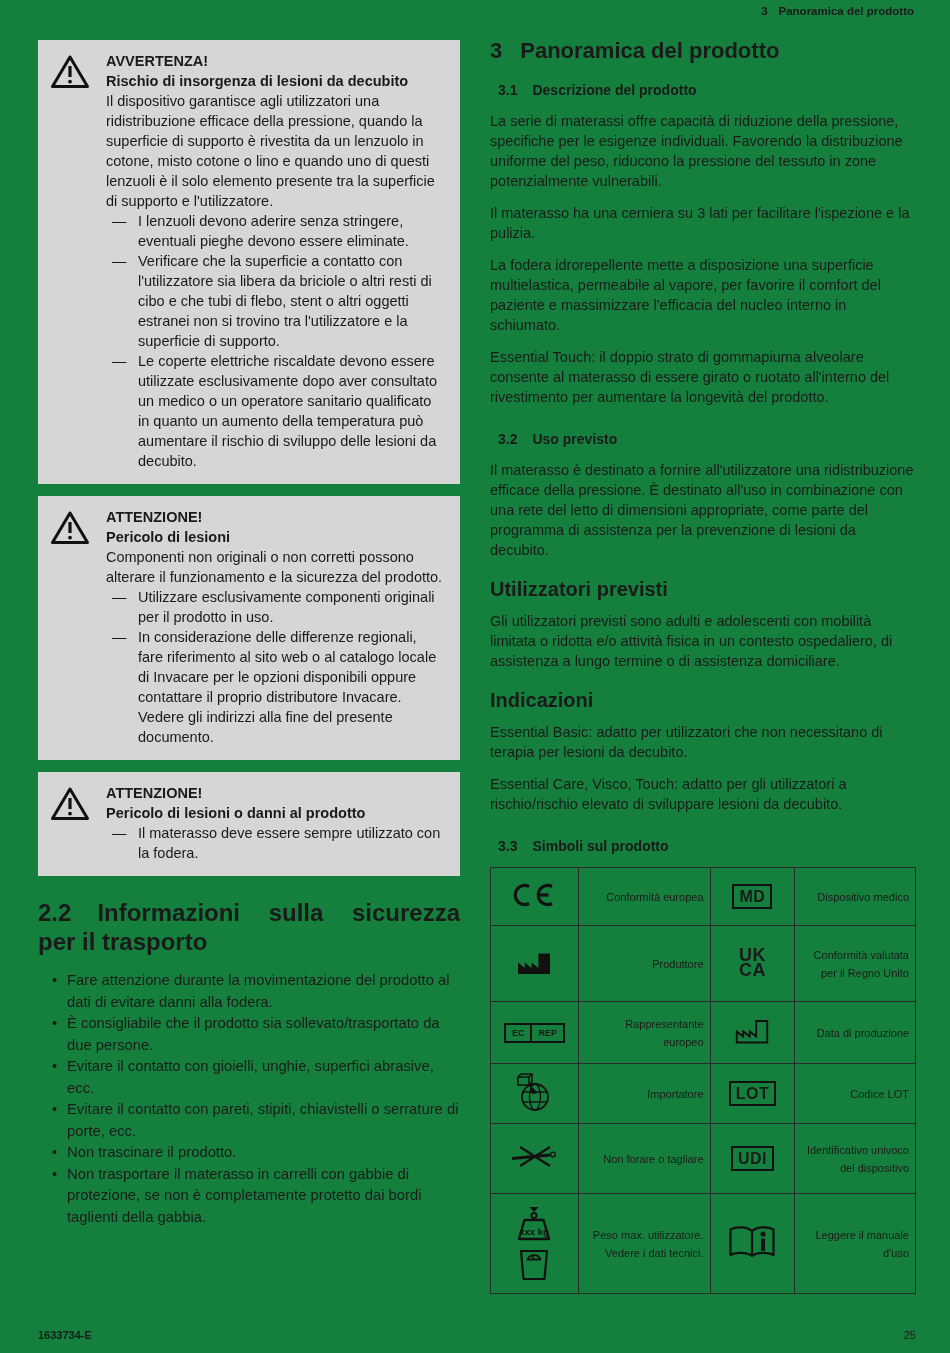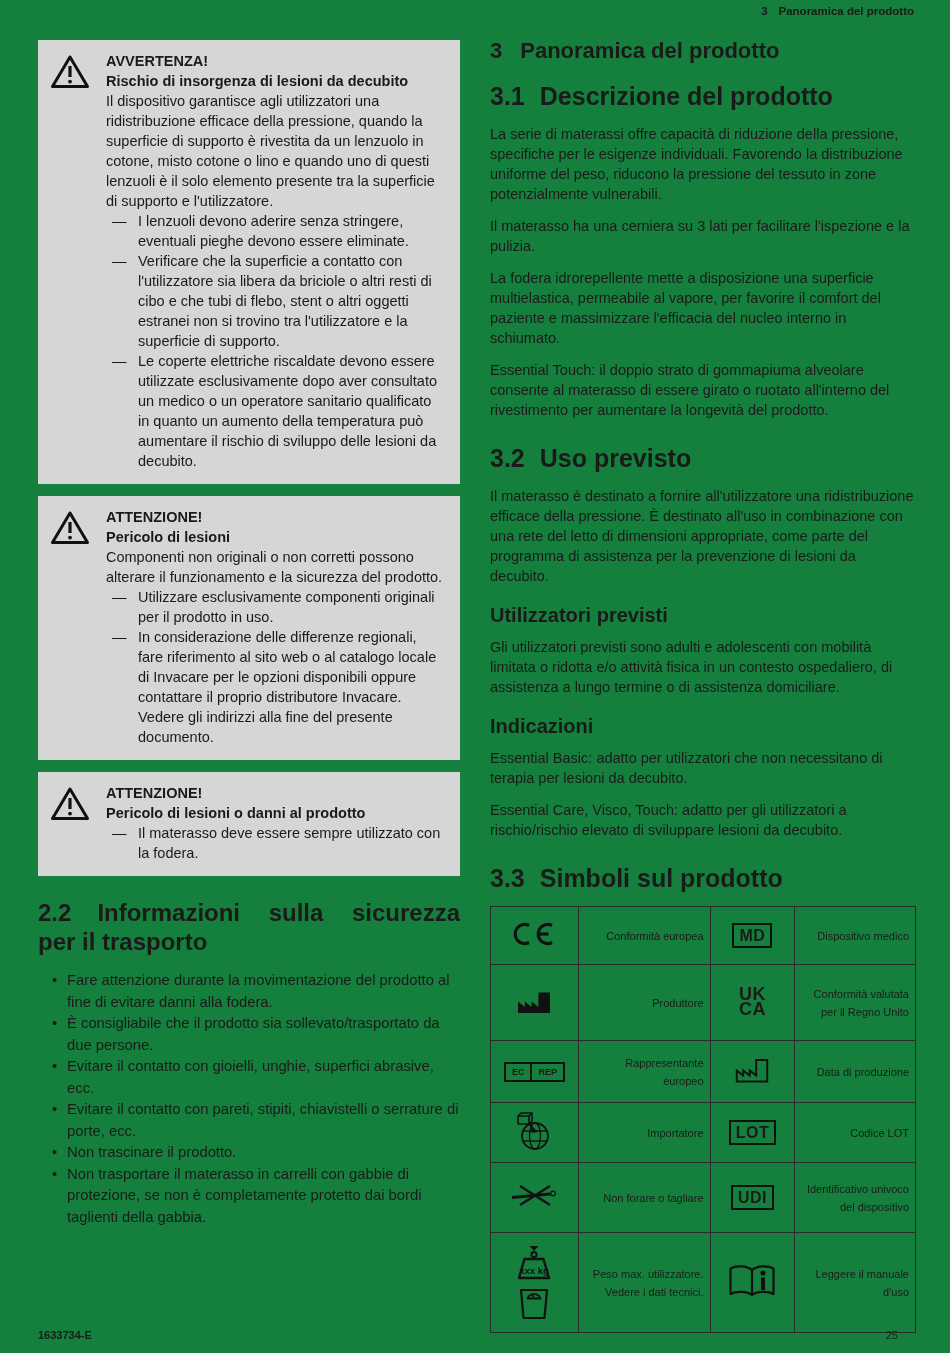--- a/index.html
+++ b/index.html
@@ -4,40 +4,40 @@
 <style>
   * { margin:0; padding:0; box-sizing:border-box; }
   html,body { background:#ffffff; }
   body { font-family:"Liberation Sans","DejaVu Sans",sans-serif; color:#1a1a1a; }
   .page { position:relative; width:950px; height:1353px; background:#15803d; overflow:hidden; }
 
   .pg-header { position:absolute; top:5px; right:36px; font-size:11.5px; font-weight:bold; }
   .pg-header .num { margin-right:11px; }
 
   .footer-left  { position:absolute; left:38px;  bottom:12px; font-size:11px; font-weight:bold; }
-  .footer-right { position:absolute; right:52px; bottom:12px; font-size:11px; font-weight:normal; }
+  .footer-right { position:absolute; right:34px; bottom:12px; font-size:11px; font-weight:normal; }
 
   .col-left  { position:absolute; left:38px;  top:40px; width:422px; }
   .col-right { position:absolute; left:490px; top:38px; width:426px; }
 
   
   .warnbox { background:#d6d6d6; display:flex; padding:11px 15px 13px 10px; margin-bottom:12px; }
   .warn-icon { width:58px; flex:none; padding-top:3px; padding-left:2px; }
   .warn-content { flex:1; font-size:14.5px; line-height:20px; padding-right:2px; }
   .warn-title, .warn-sub { font-weight:bold; }
   .dashlist { list-style:none; padding-left:32px; }
   .dashlist li { position:relative; }
   .dashlist li::before { content:"\2014"; position:absolute; left:-26px; }
 
   
   .h22 { font-size:24px; font-weight:bold; line-height:29px; text-align:justify; margin:22px 0 14px; }
   .h22 .h22-num { margin-right:26px; }
   .h1 { font-size:22px; font-weight:bold; margin:0 0 18px; }
   .h1 .num { margin-right:18px; }
-  .h2 { font-size:25px; font-weight:bold; margin:24px 0 13px; }
+  .h2 { font-size:14px; font-weight:bold; margin:24px 8px 13px; }
   .h2 .num { margin-right:15px; }
   .h3 { font-size:20px; font-weight:bold; margin:18px 0 10px; }
 
   .col-right p { font-size:14.5px; line-height:20px; margin:0 0 12px; }
 
   
   .bullets { list-style:none; padding-left:29px; font-size:14.8px; line-height:21.5px; }
   .bullets li { position:relative; }
   .bullets li::before { content:"\2022"; position:absolute; left:-15px; }
 
@@ -124,21 +124,21 @@
         <ul class="dashlist">
           <li>Il materasso deve essere sempre utilizzato con la fodera.</li>
         </ul>
       </div>
     </div>
 
     <div class="h22">
       <span class="h22-num">2.2</span><span>Informazioni sulla sicurezza per il trasporto</span>
     </div>
     <ul class="bullets">
-      <li>Fare attenzione durante la movimentazione del prodotto al fine di evitare danni alla fodera.</li>
+      <li>Fare attenzione durante la movimentazione del prodotto al dati di evitare danni alla fodera.</li>
       <li>È consigliabile che il prodotto sia sollevato/trasportato da due persone.</li>
       <li>Evitare il contatto con gioielli, unghie, superfici abrasive, ecc.</li>
       <li>Evitare il contatto con pareti, stipiti, chiavistelli o serrature di porte, ecc.</li>
       <li>Non trascinare il prodotto.</li>
       <li>Non trasportare il materasso in carrelli con gabbie di protezione, se non è completamente protetto dai bordi taglienti della gabbia.</li>
     </ul>
   </div>
 
   <div class="col-right">
 

